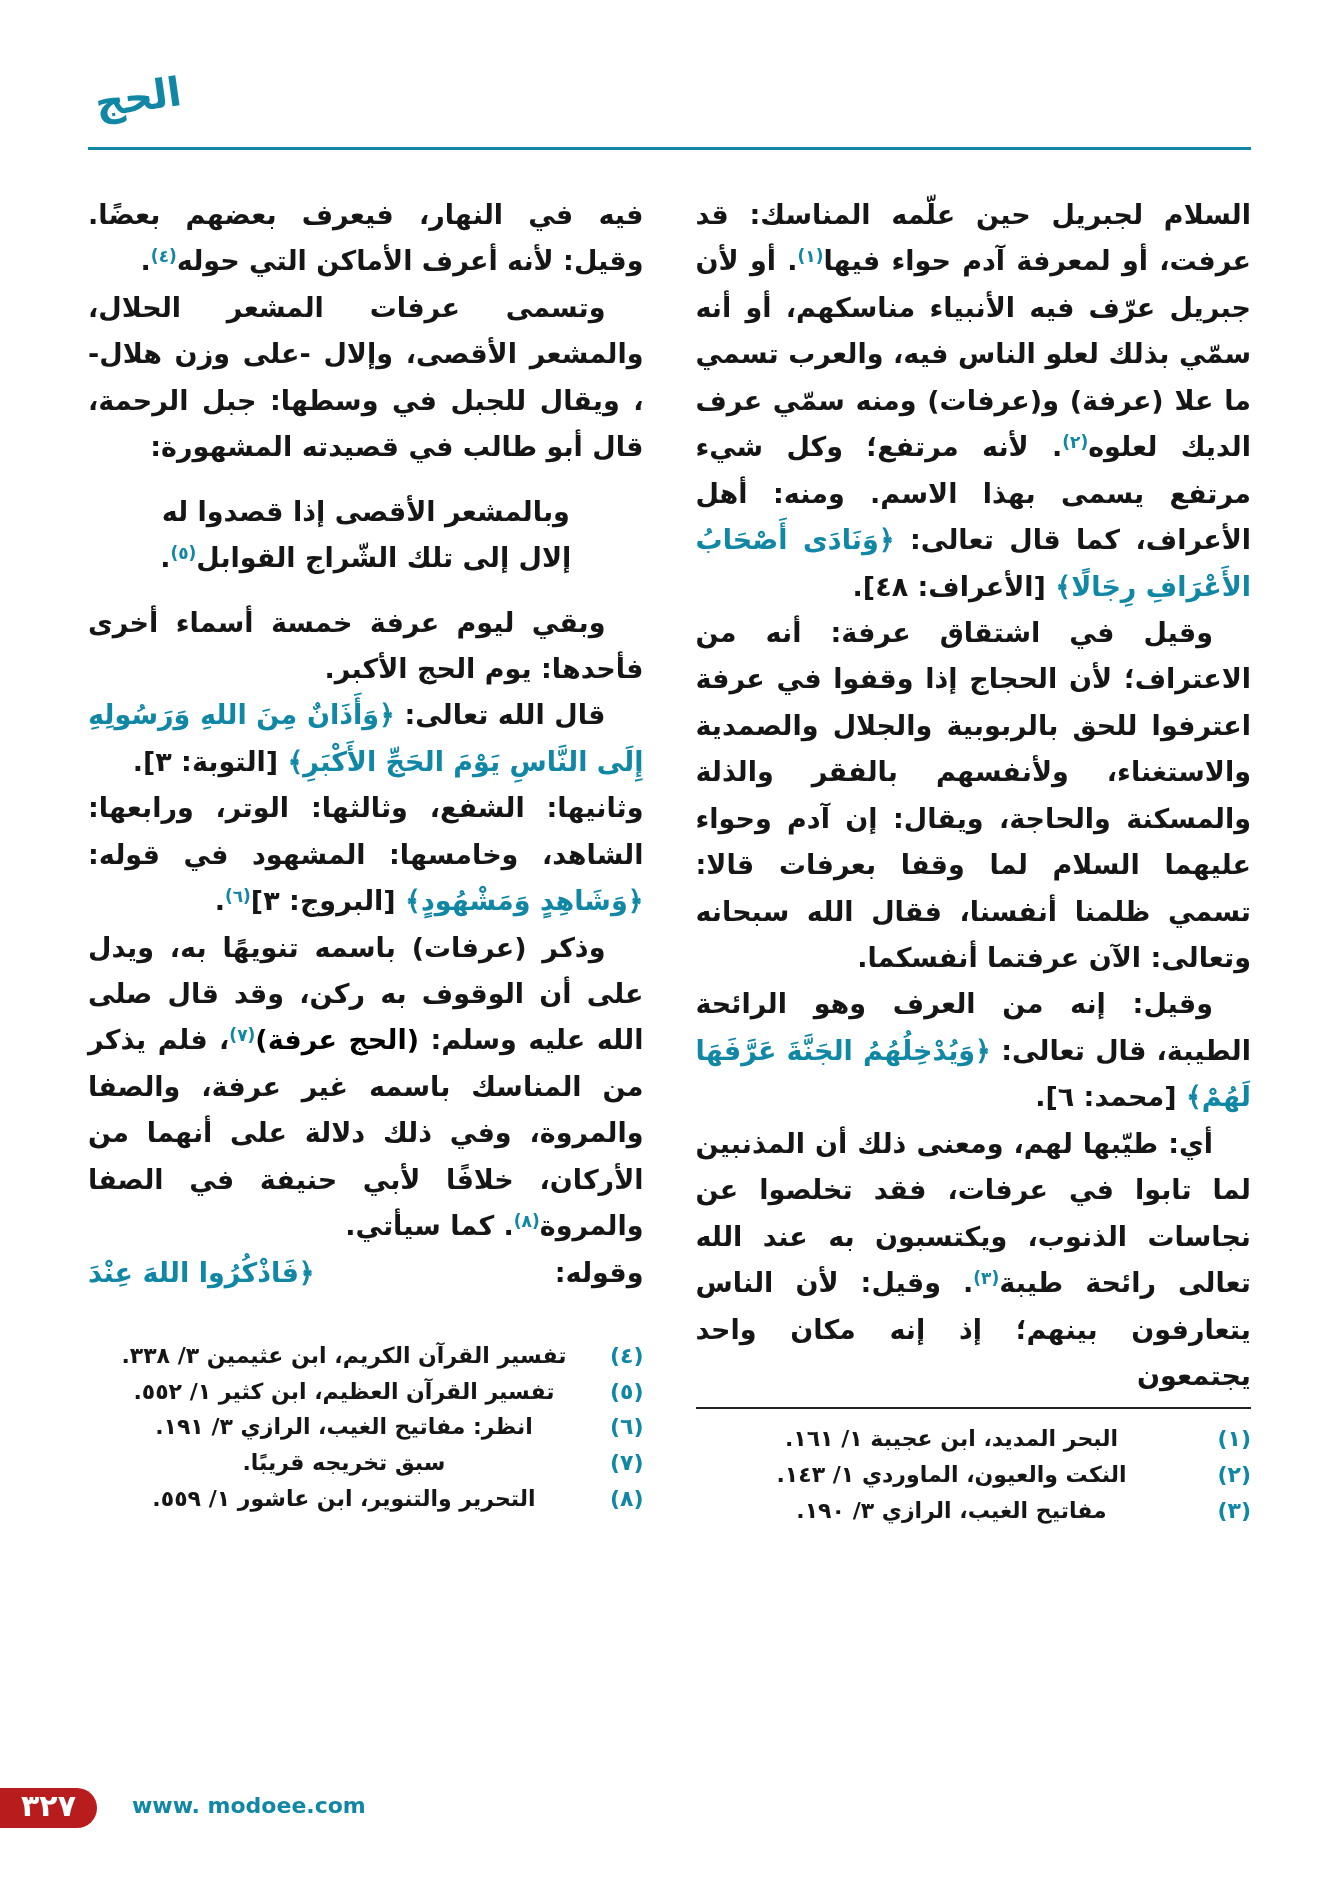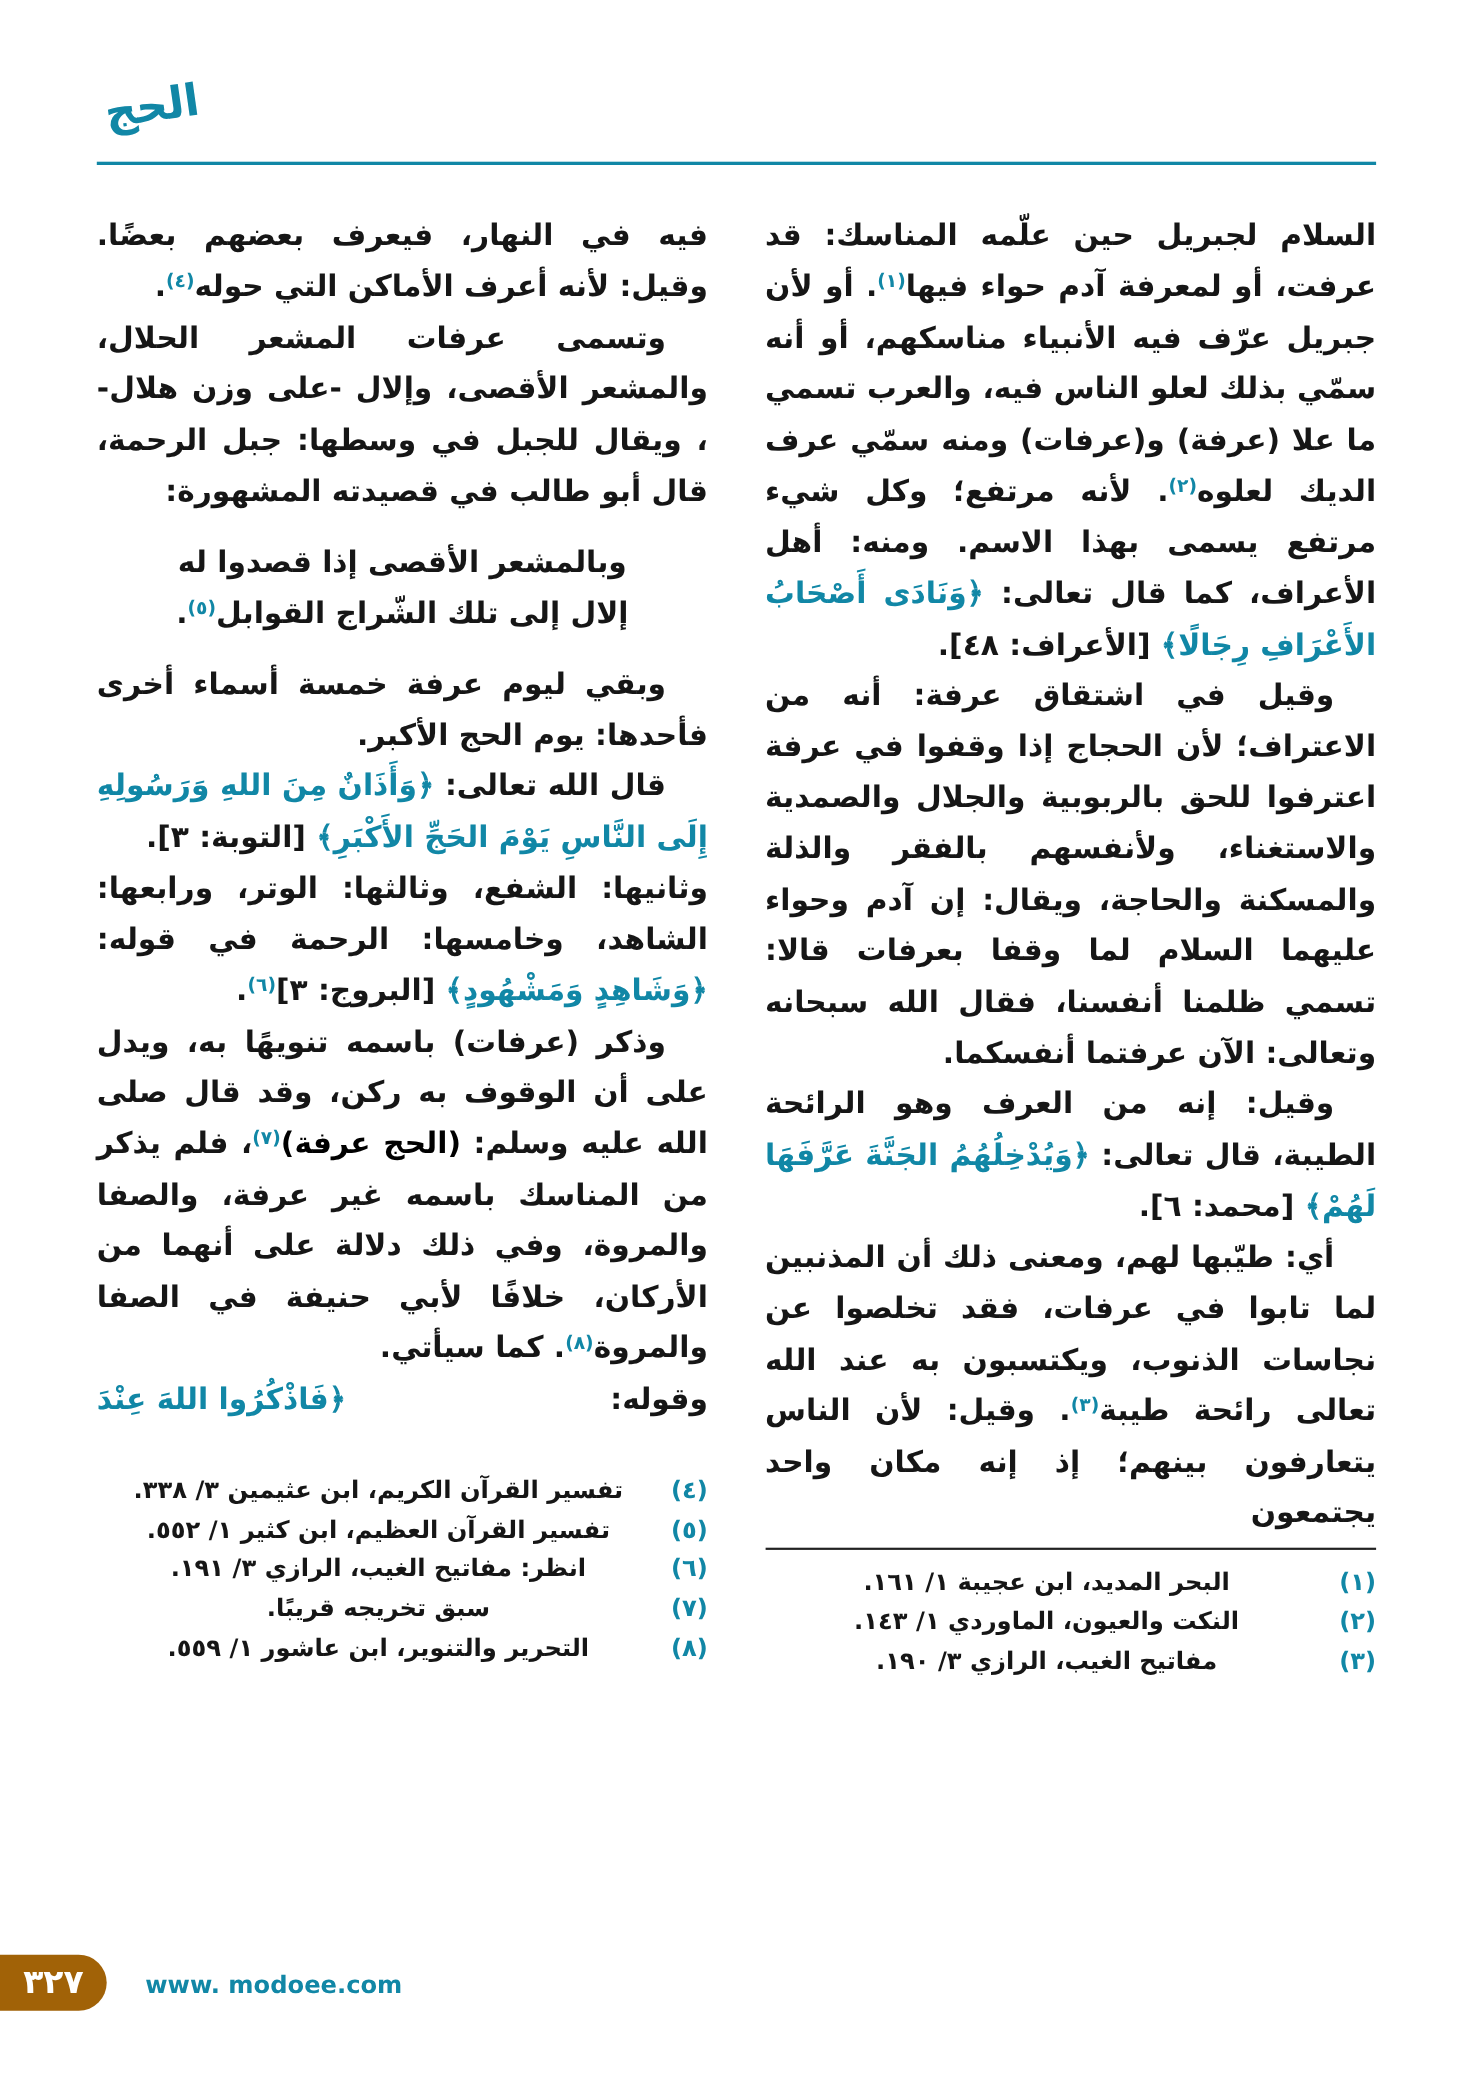--- a/index.html
+++ b/index.html
@@ -87,25 +87,25 @@
   .footnote { display: flex; gap: 10px; align-items: flex-start; }
   .fn-num { color: #1187a6; flex: 0 0 auto; }
   .fn-text { flex: 1; text-align: center; }
 
   
   .page-badge {
     position: absolute;
     left: 0;
     bottom: 62px;
     width: 97px;
-    height: 51px;
-    background: #a16207;
+    height: 40px;
+    background: #b91c1c;
     border-radius: 0 28px 28px 0;
     display: flex;
-    align-items: center;
+    align-items: flex-start;
     justify-content: center;
   }
   .page-badge span { color: #ffffff; font-size: 30px; font-weight: 700; }
   .website {
     position: absolute;
     left: 132px;
     bottom: 72px;
     color: #1187a6;
     font-size: 22px;
     font-weight: 700;
@@ -157,21 +157,21 @@
 
       <div class="verse">
         <div>وبالمشعر الأقصى إذا قصدوا له</div>
         <div><span>إلال إلى تلك الشّراج القوابل</span><sup class="fnm">(٥)</sup><span>.</span></div>
       </div>
 
       <p class="par"><span>وبقي ليوم عرفة خمسة أسماء أخرى فأحدها: يوم الحج الأكبر.</span></p>
 
       <p class="par"><span>قال الله تعالى: </span><span class="quran">﴿وَأَذَانٌ مِنَ اللهِ وَرَسُولِهِ إِلَى النَّاسِ يَوْمَ الحَجِّ الأَكْبَرِ﴾</span><span> [التوبة: ٣].</span></p>
 
-      <p class="par flush"><span>وثانيها: الشفع، وثالثها: الوتر، ورابعها: الشاهد، وخامسها: الرحمة في قوله: </span><span class="quran">﴿وَشَاهِدٍ وَمَشْهُودٍ﴾</span><span> [البروج: ٣]</span><sup class="fnm">(٦)</sup><span>.</span></p>
+      <p class="par flush"><span>وثانيها: الشفع، وثالثها: الوتر، ورابعها: الشاهد، وخامسها: المشهود في قوله: </span><span class="quran">﴿وَشَاهِدٍ وَمَشْهُودٍ﴾</span><span> [البروج: ٣]</span><sup class="fnm">(٦)</sup><span>.</span></p>
 
       <p class="par"><span>وذكر (عرفات) باسمه تنويهًا به، ويدل على أن الوقوف به ركن، وقد قال صلى الله عليه وسلم: </span><span class="hadith">(الحج عرفة)</span><sup class="fnm">(٧)</sup><span>، فلم يذكر من المناسك باسمه غير عرفة، والصفا والمروة، وفي ذلك دلالة على أنهما من الأركان، خلافًا لأبي حنيفة في الصفا والمروة</span><sup class="fnm">(٨)</sup><span>. كما سيأتي.</span></p>
 
       <p class="par spread">
           <span>وقوله: </span>
           <span class="quran">﴿فَاذْكُرُوا اللهَ عِنْدَ</span>
         </p>
 
       <div class="footnotes">
         <div class="footnote">

